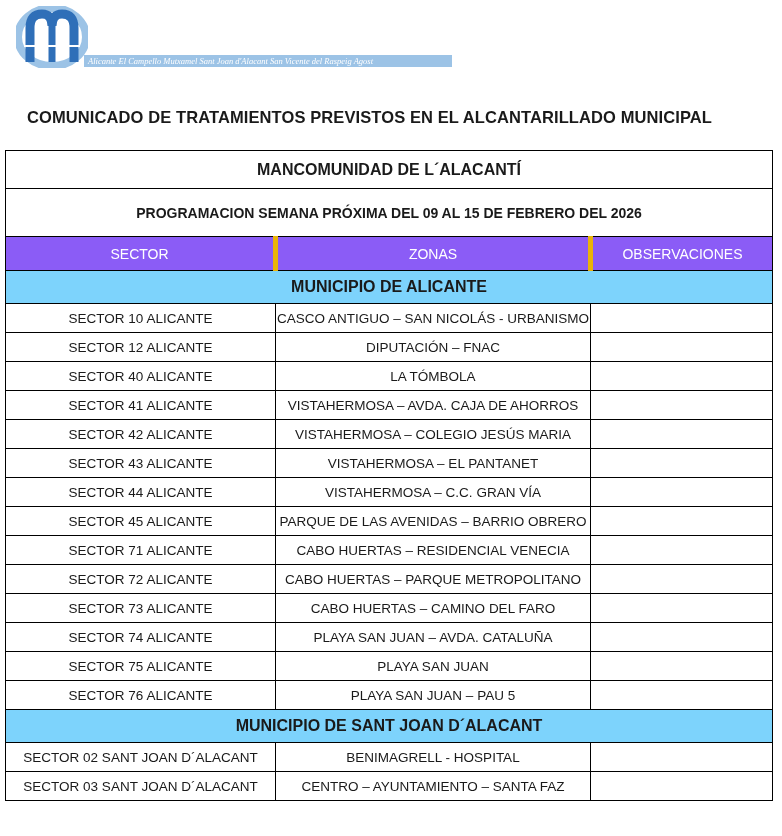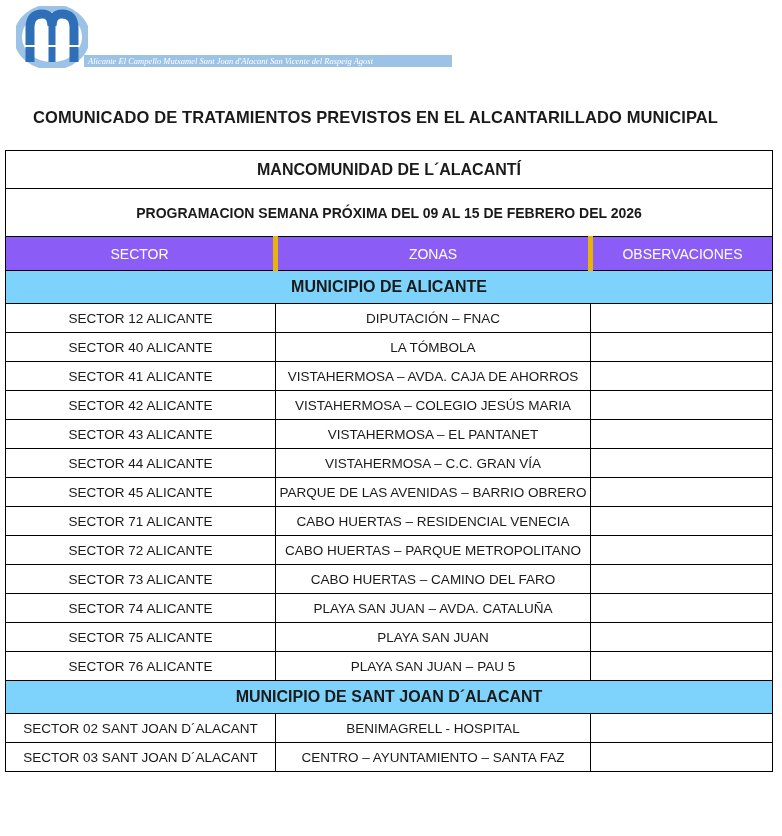--- a/index.html
+++ b/index.html
@@ -9,21 +9,21 @@
   .logo { position: absolute; left: 14px; top: 4px; width: 440px; height: 66px; }
   .logo-mark { position: absolute; left: 2px; top: 2px; width: 72px; height: 62px; }
   .logo-name { position: absolute; left: 72px; top: 30px; font-size: 22px; color: #2f6fb8;
                letter-spacing: 0.2px; white-space: pre; }
   .logo-band { position: absolute; left: 70px; top: 51px; width: 368px; height: 12px;
                background: #9cc3e6; }
   .logo-towns { position: absolute; left: 74px; top: 51px; font-size: 8.5px; color: #ffffff;
                 font-family: Liberation Serif, serif; font-style: italic; white-space: nowrap; line-height: 12px; }
 
   .doc-title { position: absolute; left: 27px; top: 108px; font-size: 16.5px; font-weight: bold;
-               color: #1a1a1a; letter-spacing: 0.1px; white-space: nowrap; margin-left: 6px; }
+               color: #1a1a1a; letter-spacing: 0.1px; white-space: nowrap; }
 
   table { position: absolute; left: 5px; top: 150px; width: 767px; border-collapse: collapse;
           table-layout: fixed; }
   td, th { border: 1px solid #000; text-align: center; padding: 0; overflow: hidden; white-space: nowrap; }
   .t-main td { height: 37px; font-size: 16px; font-weight: bold; }
   .t-sub td { height: 47px; font-size: 14px; font-weight: bold; }
   .t-head th { height: 33px; background: #8b5cf6; color: #ffffff; font-size: 14px; font-weight: normal;
                border-color: #000; }
   .t-head th + th { border-left: 5px solid #eab308; }
   .t-muni td { height: 32px; background: #7dd3fc; font-size: 16px; font-weight: bold; }
@@ -59,20 +59,25 @@
     <tr class="t-sub">
       <td colspan="3">PROGRAMACION SEMANA PRÓXIMA DEL 09 AL 15 DE FEBRERO DEL 2026</td>
     </tr>
     <tr class="t-head">
       <th>SECTOR</th>
       <th>ZONAS</th>
       <th>OBSERVACIONES</th>
     </tr>
   <tr class="t-muni">
         <td colspan="3">MUNICIPIO DE ALICANTE</td>
+      </tr>
+      <tr class="t-row">
+        <td>SECTOR 10 ALICANTE</td>
+        <td>CASCO ANTIGUO – SAN NICOLÁS - URBANISMO</td>
+        <td></td>
       </tr>
       <tr class="t-row">
         <td>SECTOR 12 ALICANTE</td>
         <td>DIPUTACIÓN – FNAC</td>
         <td></td>
       </tr>
       <tr class="t-row">
         <td>SECTOR 40 ALICANTE</td>
         <td>LA TÓMBOLA</td>
         <td></td>

